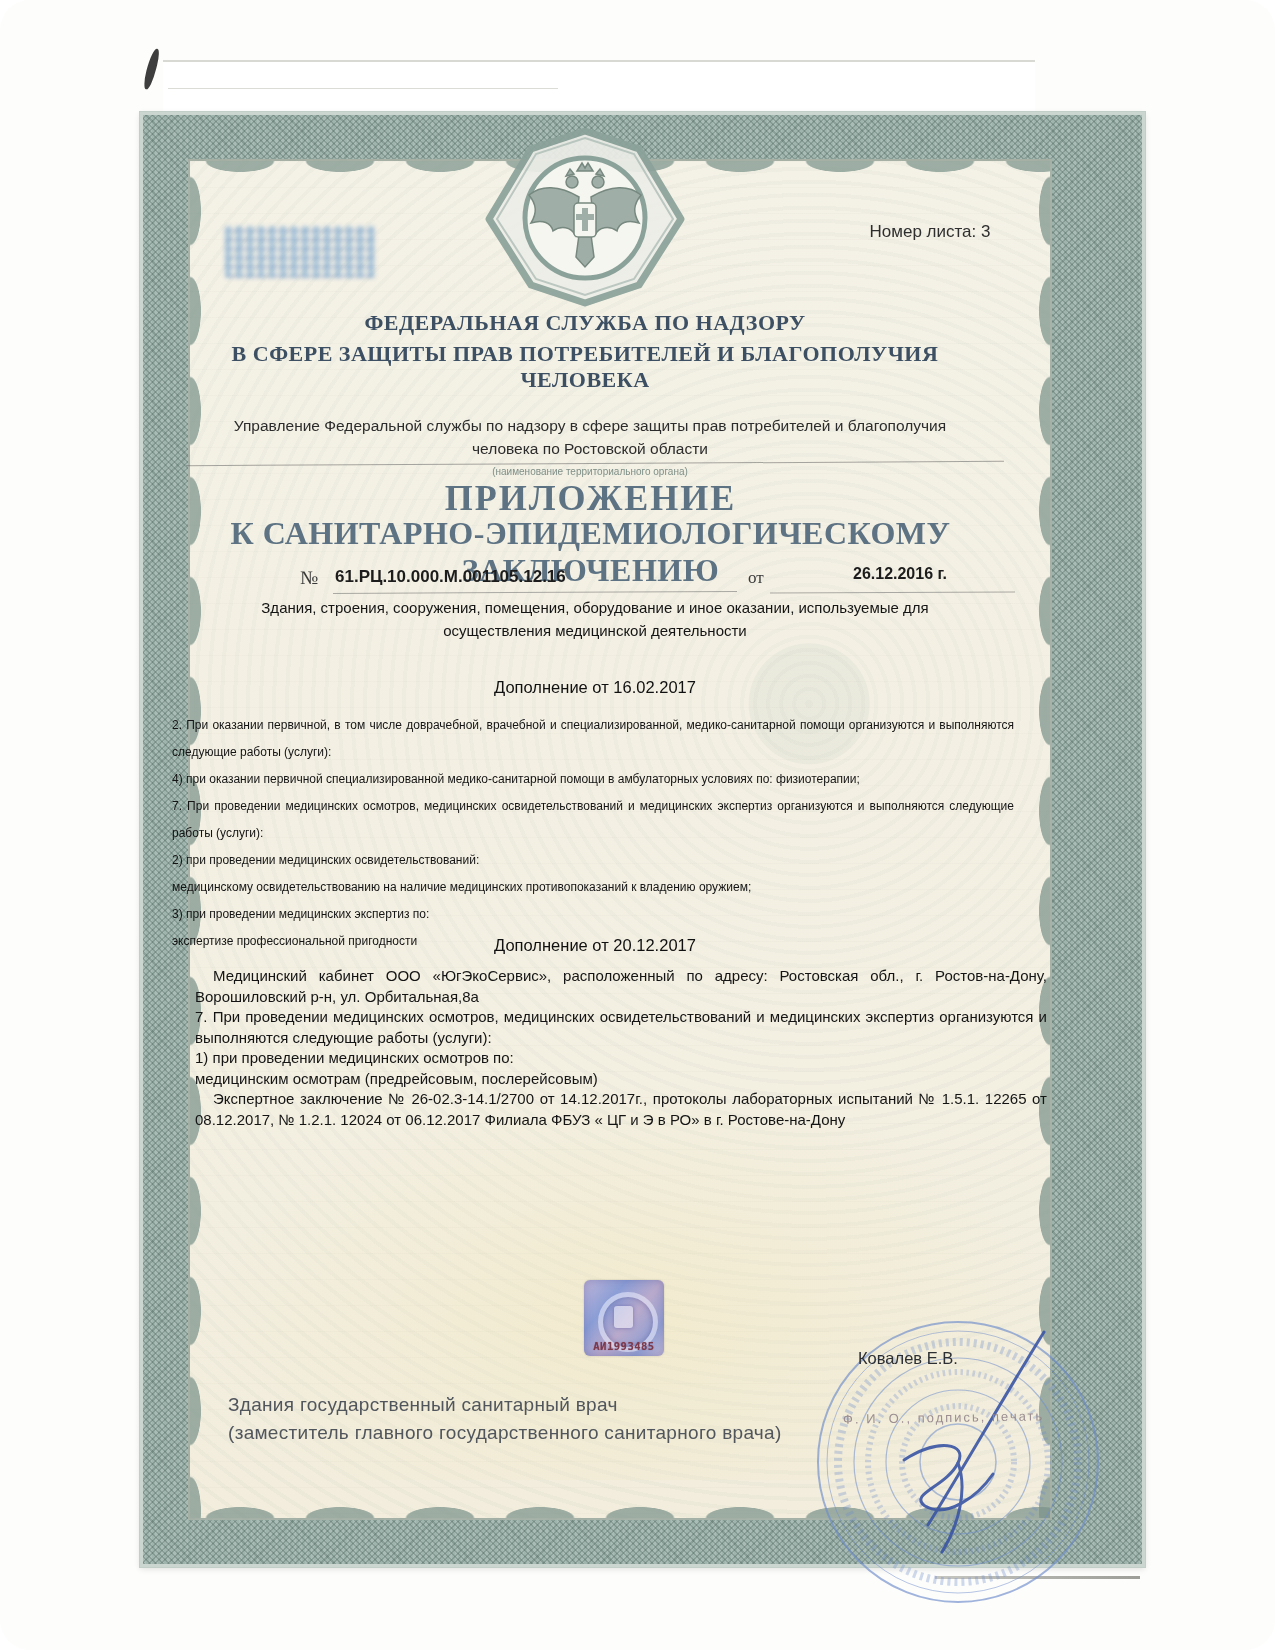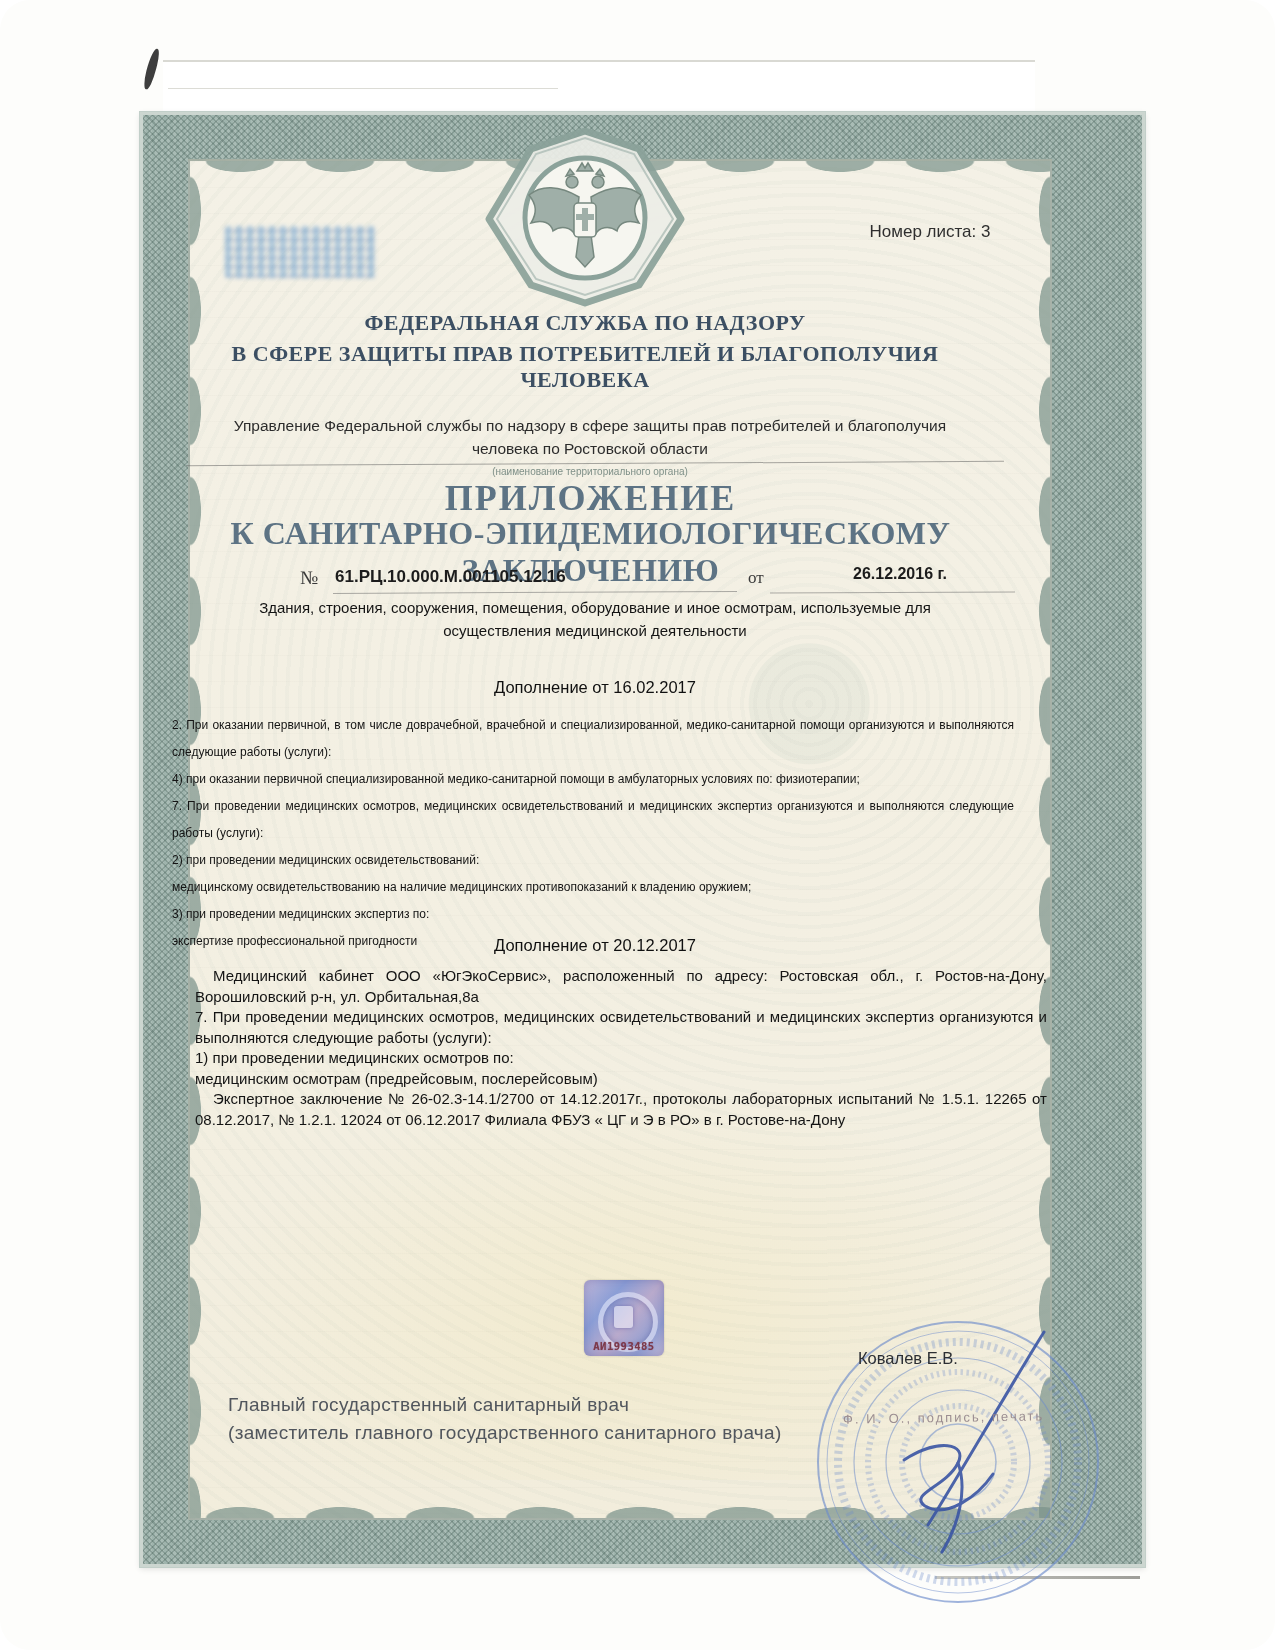--- a/index.html
+++ b/index.html
@@ -168,21 +168,21 @@
   <div class="t title-line title1 center">ПРИЛОЖЕНИЕ</div>
   <div class="t title-line title2 center">К САНИТАРНО-ЭПИДЕМИОЛОГИЧЕСКОМУ ЗАКЛЮЧЕНИЮ</div>
 
   <div class="t no-sign">№</div>
   <div class="t reg-number">61.РЦ.10.000.М.001105.12.16</div>
   <div class="t ot-sign">от</div>
   <div class="t reg-date">26.12.2016 г.</div>
   <div class="t ul1"></div>
   <div class="t ul2"></div>
 
-  <div class="t subject subject1 center">Здания, строения, сооружения, помещения, оборудование и иное осмотрам, используемые для</div>
+  <div class="t subject subject1 center">Здания, строения, сооружения, помещения, оборудование и иное оказании, используемые для</div>
   <div class="t subject subject2 center">осуществления медицинской деятельности</div>
 
   <div class="t add-heading add1-heading center">Дополнение от 16.02.2017</div>
   <div class="block block1">
     <p>2. При оказании первичной, в том числе доврачебной, врачебной и специализированной, медико-санитарной помощи организуются и выполняются следующие работы (услуги):</p>
     <p>4) при оказании первичной специализированной медико-санитарной помощи в амбулаторных условиях по: физиотерапии;</p>
     <p>7. При проведении медицинских осмотров, медицинских освидетельствований и медицинских экспертиз организуются и выполняются следующие работы (услуги):</p>
     <p>2) при проведении медицинских освидетельствований:</p>
     <p>медицинскому освидетельствованию на наличие медицинских противопоказаний к владению оружием;</p>
     <p>3) при проведении медицинских экспертиз по:</p>
@@ -217,18 +217,18 @@
     </g>
     <g fill="none" stroke="#3a55a4" stroke-width="3" stroke-linecap="round" opacity="0.9">
       <path d="M238 22 C205 75 165 145 122 215"></path>
       <path d="M98 150 C132 128 162 133 152 153 C140 177 102 184 119 196 C141 209 172 186 187 164"></path>
       <path d="M152 153 C162 180 152 216 136 242"></path>
     </g>
   </svg>
 
   <div class="t stamp-caption">Ф. И. О., подпись, печать</div>
 
-  <div class="t official official1">Главный государственный санитарный врач</div>
+  <div class="t official official1">Здания государственный санитарный врач</div>
   <div class="t official official2">(заместитель главного государственного санитарного врача)</div>
 
   <div class="br-line"></div>
 
 </div>
 
 </body></html>

